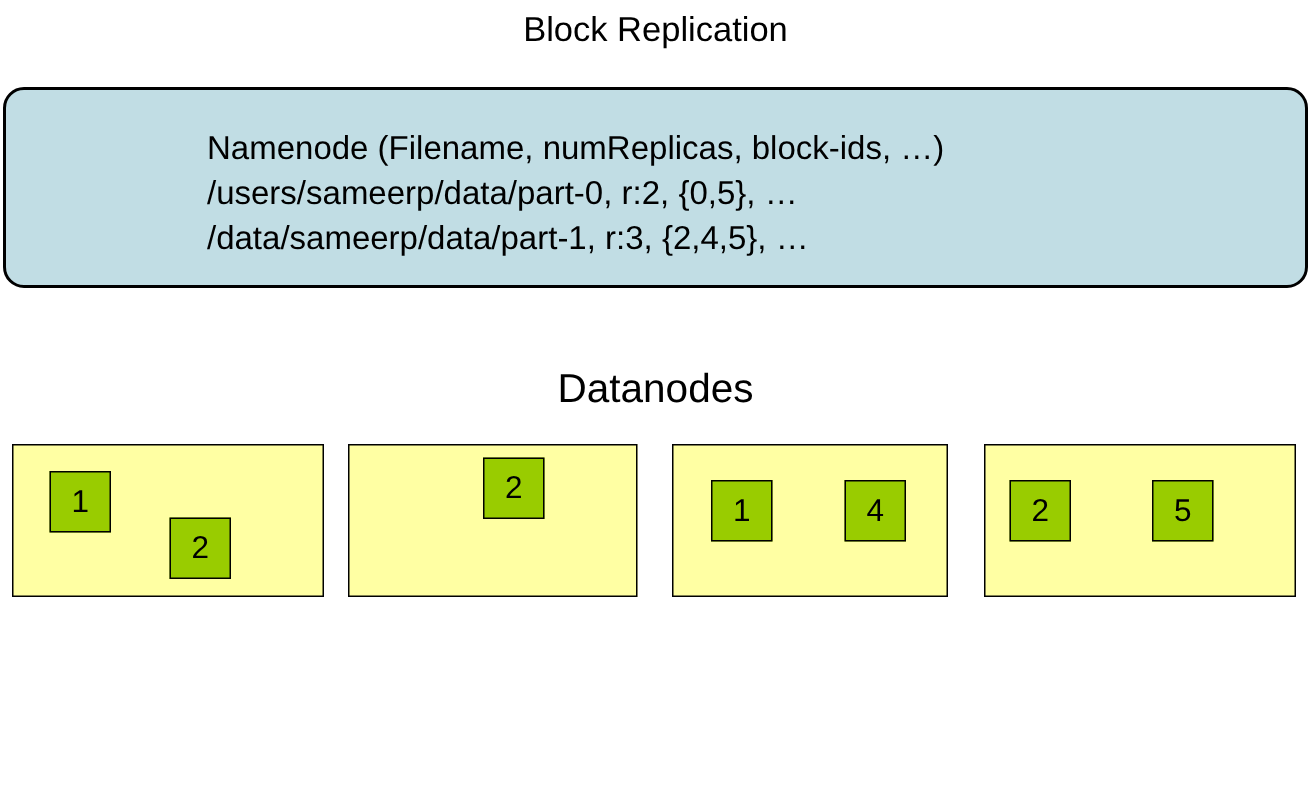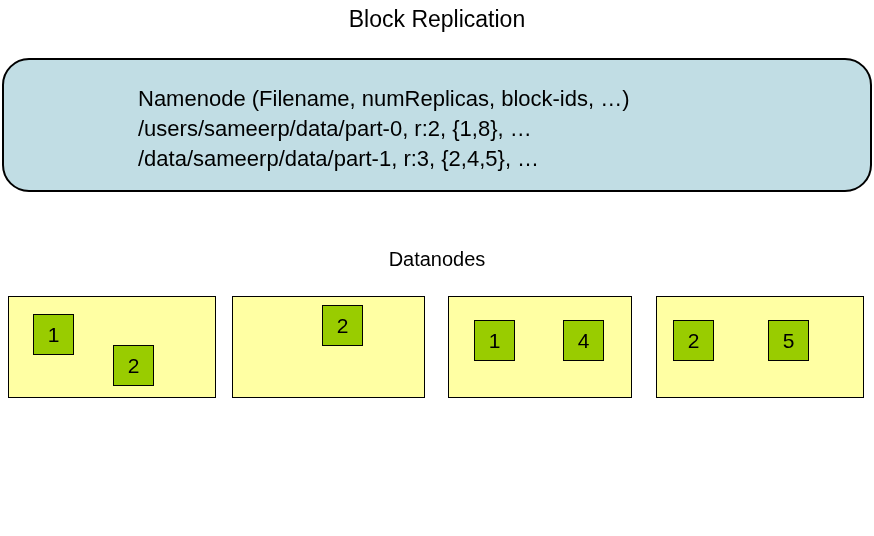--- a/index.html
+++ b/index.html
@@ -27,37 +27,37 @@
     white-space: nowrap;
   }
   .namenode-box {
     position: absolute;
     left: 2px;
     top: 58px;
     width: 866px;
     height: 130px;
     background: var(--namenode-fill, #c1dde4);
     border: 2px solid var(--border, #000000);
-    border-radius: 27px;
+    border-radius: 14px;
   }
   .namenode-text {
     position: absolute;
     left: 134px;
     top: 24px;
     font-size: 22px;
     line-height: 30px;
     white-space: nowrap;
   }
   .subtitle {
     position: absolute;
     top: 246px;
     left: 0;
     width: 874px;
     text-align: center;
-    font-size: 20px;
+    font-size: 27px;
     line-height: 26px;
     white-space: nowrap;
   }
   .datanode {
     position: absolute;
     box-sizing: border-box;
     background: var(--datanode-fill, #ffffa3);
     border: 1.5px solid var(--border, #000000);
   }
   .block {
@@ -76,21 +76,21 @@
 </head>
 <body>
 
 <div class="stage">
 
   <div class="title">Block Replication</div>
 
   <div class="namenode-box">
     <div class="namenode-text">
       <div>Namenode (Filename, numReplicas, block-ids, …)</div>
-      <div>/users/sameerp/data/part-0, r:2, {1,8}, …</div>
+      <div>/users/sameerp/data/part-0, r:2, {0,5}, …</div>
       <div>/data/sameerp/data/part-1, r:3, {2,4,5}, …</div>
     </div>
   </div>
 
   <div class="subtitle">Datanodes</div>
 
   <div class="datanode" style="left:8px; top:296px; width:208px; height:102px;">
     <div class="block" style="left:24px; top:17px;">1</div>
     <div class="block" style="left:104px; top:48px;">2</div>
   </div>

